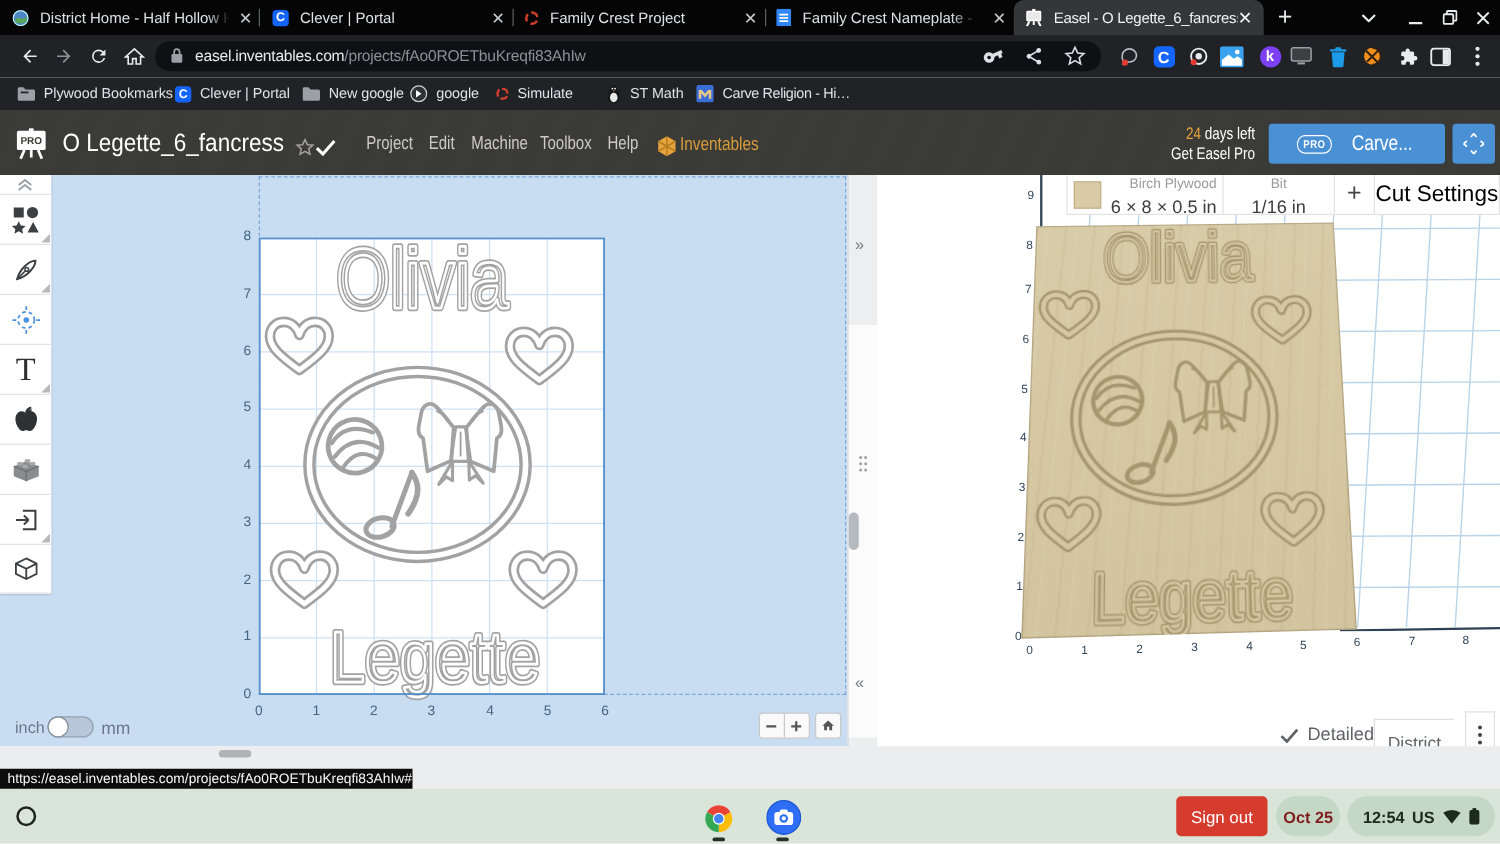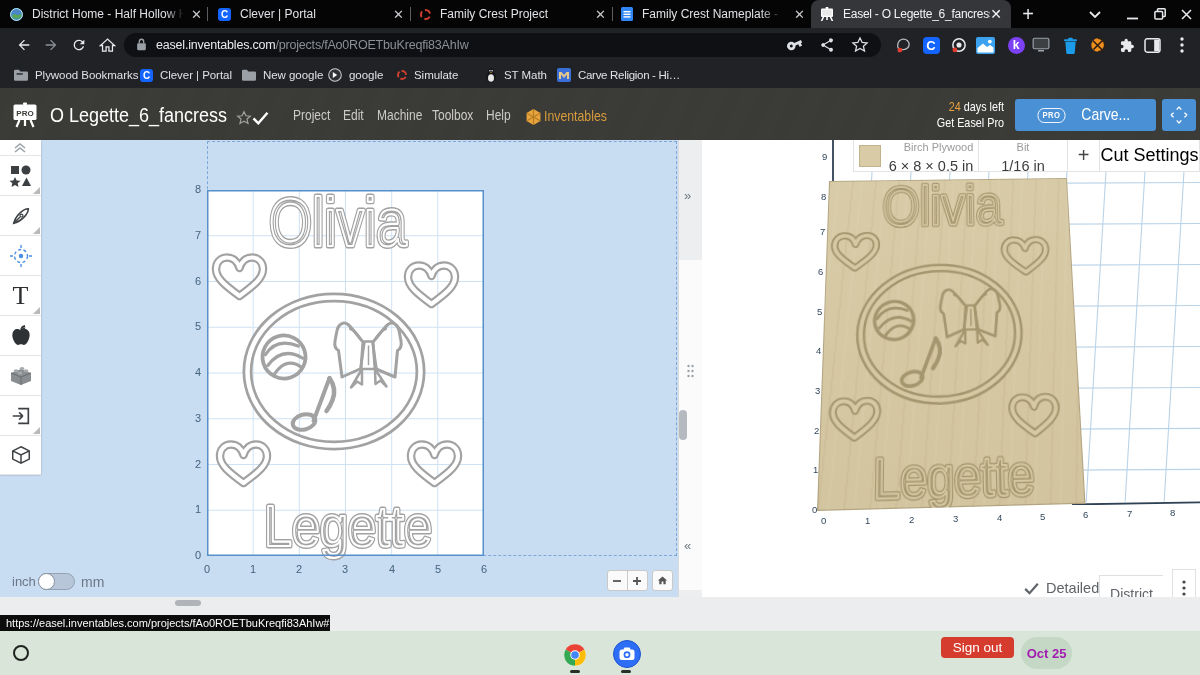--- a/index.html
+++ b/index.html
@@ -588,17 +588,28 @@
   <svg class="abs" style="left:613px;top:9px" width="28" height="28" viewBox="0 0 28 28">
     <circle cx="14" cy="14" r="13.5" fill="#2e6df6"></circle>
     <circle cx="14" cy="14" r="13.5" fill="none" stroke="#1c54d0" stroke-width="1"></circle>
     <rect x="6.5" y="9.5" width="15" height="10.5" rx="2.5" fill="#fff"></rect>
     <rect x="10.8" y="7.5" width="6.4" height="3" rx="1.2" fill="#fff"></rect>
     <circle cx="14" cy="14.7" r="3.4" fill="#2e6df6"></circle>
     <circle cx="14" cy="14.7" r="1.7" fill="#fff"></circle>
   </svg>
   <div class="abs" style="left:621px;top:39px;width:10px;height:3px;border-radius:2px;background:#273027"></div>
 
-  <div class="abs" style="left:941px;top:6px;width:73px;height:21px;background:#d63c2e;border-radius:4px;color:#fff;font-size:13.5px;display:flex;align-items:center;justify-content:center">Sign out</div>
-  <div class="abs" style="left:1021px;top:6px;width:51px;height:32px;background:#c5d7c5;border-radius:16px;color:#a21caf;font-size:13px;font-weight:bold;display:flex;align-items:center;justify-content:center">Oct 25</div>
+  <div class="abs" style="left:941px;top:6px;width:73px;height:32px;background:#d63c2e;border-radius:4px;color:#fff;font-size:13.5px;display:flex;align-items:center;justify-content:center">Sign out</div>
+  <div class="abs" style="left:1021px;top:6px;width:51px;height:32px;background:#c5d7c5;border-radius:16px;color:#7f1d1d;font-size:13px;font-weight:bold;display:flex;align-items:center;justify-content:center">Oct 25</div>
+  <div class="abs" style="left:1078px;top:6px;width:118px;height:32px;background:#c5d7c5;border-radius:16px;color:#1c2b1c;font-size:13px;font-weight:bold;display:flex;align-items:center;justify-content:center;gap:6px">
+    <span>12:54</span>
+        <span>US</span>
+    <svg width="15" height="12" viewBox="0 0 16 13">
+          <path d="M8 13 L0.5 3.5 A12.5 12.5 0 0 1 15.5 3.5 Z" fill="#1c2b1c"></path>
+        </svg>
+    <svg width="9" height="14" viewBox="0 0 9 14">
+          <rect x="0.5" y="2" width="8" height="11.5" rx="1.5" fill="#1c2b1c"></rect>
+          <rect x="3" y="0.5" width="3" height="2" fill="#1c2b1c"></rect>
+        </svg>
+  </div>
 </div>
 
 </div>
 
 </body></html>

